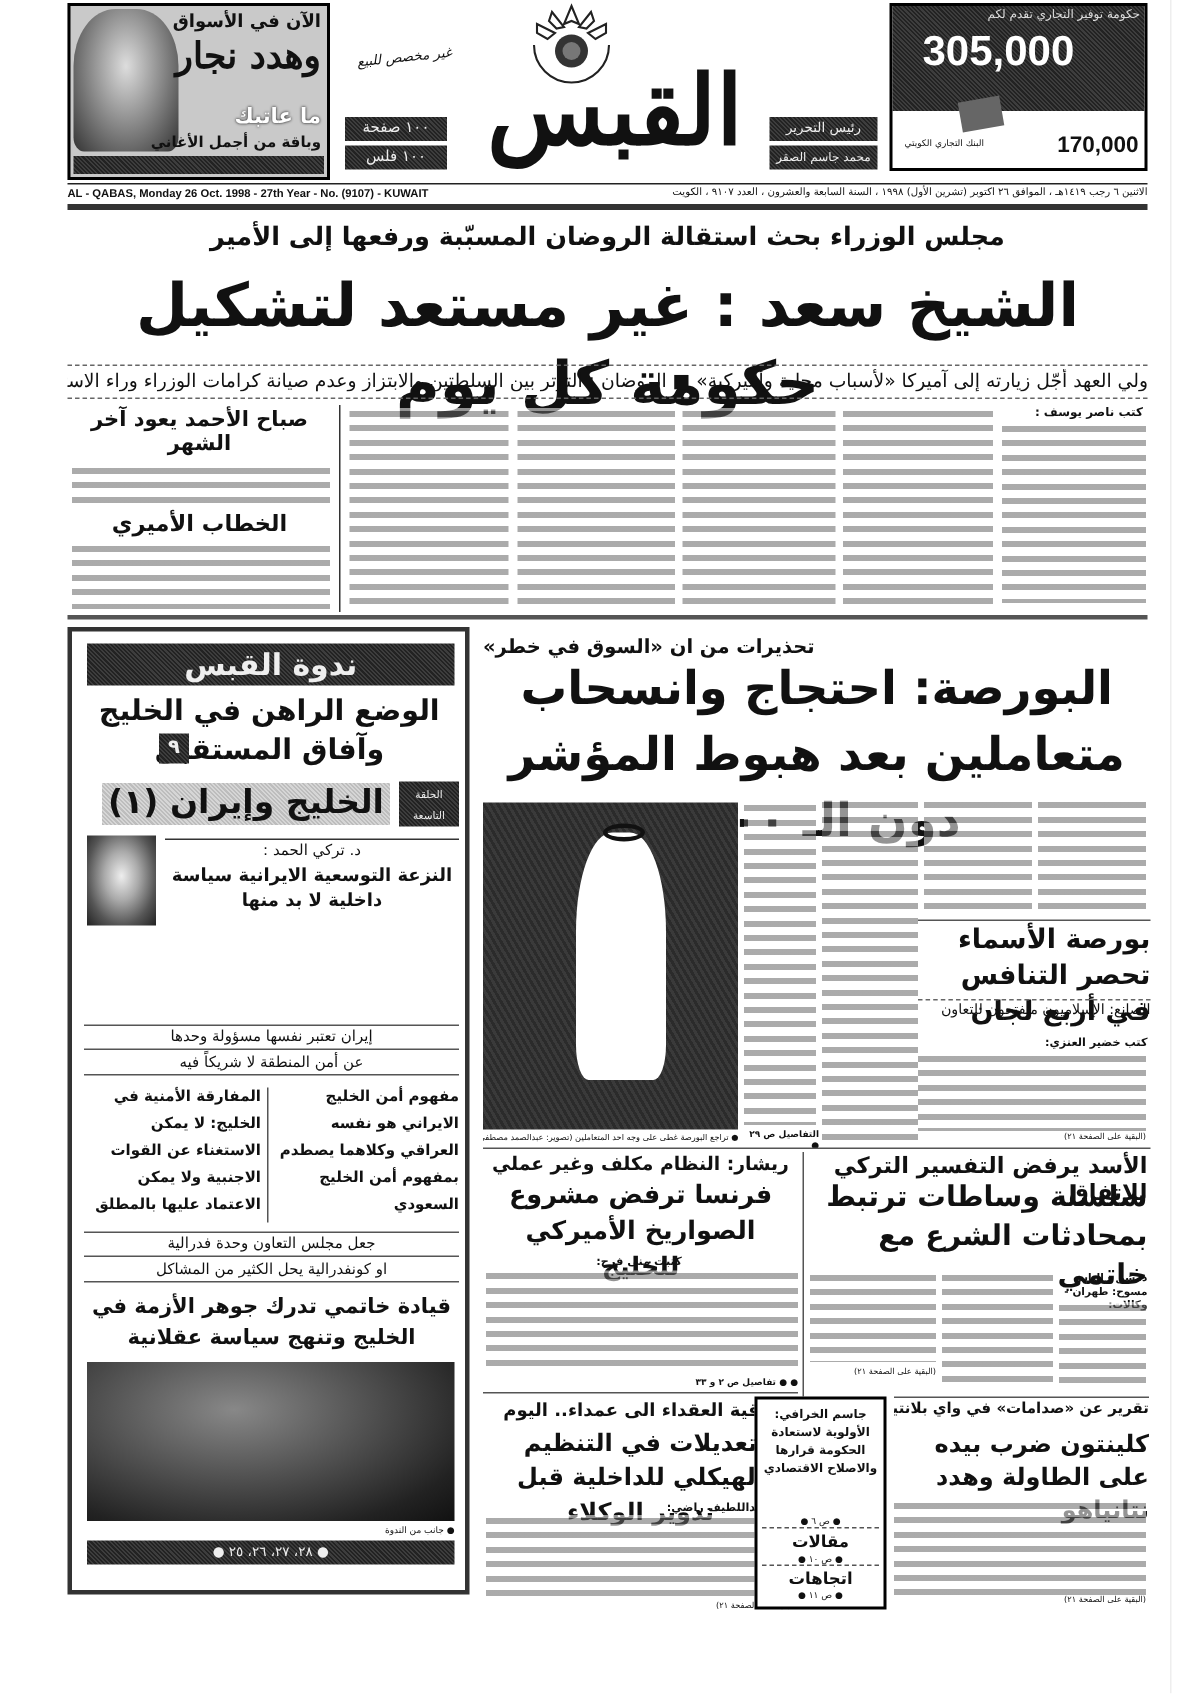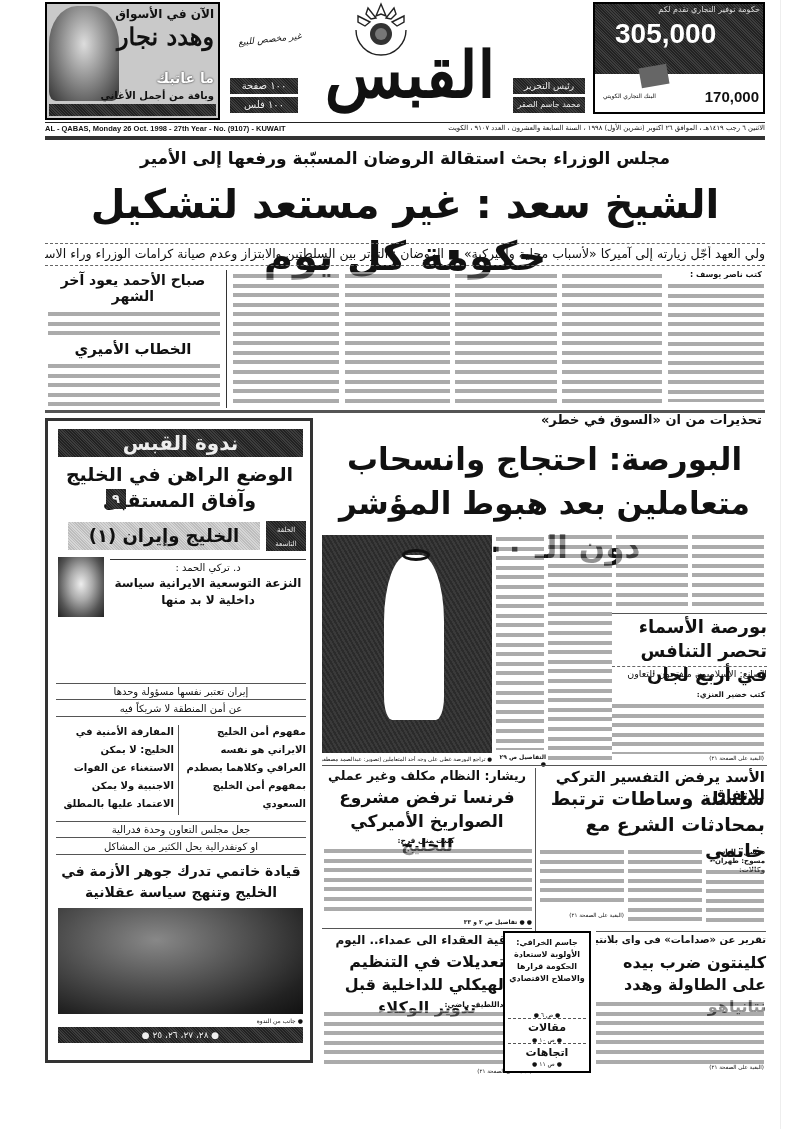--- a/index.html
+++ b/index.html
@@ -104,21 +104,21 @@
 <div class="abs rtl center headline" style="left:45px;top:340px;width:176px;text-align:center;font-size:15px;">الخطاب الأميري</div>
 <div class="abs fake-lines" style="left:48px;top:362px;width:172px;height:44px;"></div>
 
 <div class="abs grain" style="left:45px;top:410px;width:720px;height:3px;background:#555;"></div>
 
 <div class="abs" style="left:45px;top:418px;width:268px;height:645px;border:3px solid #333;background:#fff;">
   <div class="abs darkgrain center headline" style="left:10px;top:8px;width:245px;height:28px;font-size:20px;line-height:28px;letter-spacing:6px;">ندوة القبس</div>
   <div class="abs rtl center headline" style="left:4px;top:40px;width:255px;text-align:center;font-size:19px;line-height:26px;">الوضع الراهن في الخليج وآفاق المستقبل</div>
   <div class="abs darkgrain center bold" style="left:58px;top:68px;width:20px;height:20px;font-size:13px;line-height:20px;">٩</div>
   <div class="abs darkgrain center" style="left:218px;top:100px;width:40px;height:30px;font-size:7px;line-height:14px;padding-top:2px;">الحلقة التاسعة</div>
-  <div class="abs grain rtl center headline" style="left:20px;top:101px;width:192px;height:28px;font-size:18px;line-height:28px;">الخليج وإيران (١)</div>
+  <div class="abs grain rtl center headline" style="left:20px;top:101px;width:192px;height:28px;font-size:22px;line-height:28px;">الخليج وإيران (١)</div>
 
   <div class="abs photo" style="left:10px;top:136px;width:46px;height:60px;background:radial-gradient(ellipse at 50% 45%, #eee 0%, #aaa 35%, #555 70%, #222 100%);"></div>
   <div class="abs rtl center" style="left:62px;top:138px;width:196px;text-align:center;font-size:10px;border-top:1px solid #333;padding-top:2px;">د. تركي الحمد :</div>
   <div class="abs rtl center headline" style="left:62px;top:154px;width:196px;text-align:center;font-size:12px;line-height:17px;">النزعة التوسعية الايرانية سياسة داخلية لا بد منها</div>
 
   <div class="abs rtl center" style="left:8px;top:262px;width:250px;text-align:center;font-size:10px;border-top:1px solid #555;border-bottom:1px solid #555;padding:2px 0;">إيران تعتبر نفسها مسؤولة وحدها</div>
   <div class="abs rtl center" style="left:8px;top:280px;width:250px;text-align:center;font-size:10px;border-bottom:1px solid #555;padding:2px 0;">عن أمن المنطقة لا شريكاً فيه</div>
 
   <div class="abs rtl bold" style="left:134px;top:302px;width:124px;font-size:10px;line-height:18px;">مفهوم أمن الخليج الايراني هو نفسه العراقي وكلاهما يصطدم بمفهوم أمن الخليج السعودي</div>
   <div class="abs" style="left:130px;top:304px;width:1px;height:90px;background:#555;"></div>
@@ -129,21 +129,21 @@
   <div class="abs rtl center headline" style="left:8px;top:440px;width:250px;text-align:center;font-size:14px;line-height:21px;">قيادة خاتمي تدرك جوهر الأزمة في الخليج وتنهج سياسة عقلانية</div>
 
   <div class="abs photo" style="left:10px;top:487px;width:245px;height:106px;background:radial-gradient(ellipse at 40% 30%, #888 0%, #555 40%, #222 80%, #111 100%);"></div>
   <div class="abs rtl" style="left:10px;top:596px;width:245px;font-size:6px;">
     <span>●</span>
     <span>جانب من الندوة</span>
   </div>
   <div class="abs darkgrain center" style="left:10px;top:606px;width:245px;height:16px;font-size:9px;line-height:16px;letter-spacing:1px;">● ٢٨، ٢٧، ٢٦، ٢٥ ●</div>
 </div>
 
-<div class="abs rtl center headline" style="left:322px;top:412px;width:440px;text-align:right;font-size:13px;">تحذيرات من ان «السوق في خطر»</div>
+<div class="abs rtl center headline" style="left:322px;top:424px;width:440px;text-align:left;font-size:13px;">تحذيرات من ان «السوق في خطر»</div>
 <div class="abs rtl center headline" style="left:322px;top:437px;width:445px;text-align:center;font-size:31px;line-height:44px;letter-spacing:-0.5px;">البورصة: احتجاج وانسحاب متعاملين بعد هبوط المؤشر دون الـ ٢٠٠٠</div>
 
 <div class="abs" style="left:322px;top:535px;width:170px;height:218px;background:repeating-linear-gradient(60deg,#2b2b2b 0 2px,#3a3a3a 2px 4px);">
   <div class="abs" style="left:62px;top:20px;width:60px;height:165px;background:#fff;border-radius:40% 40% 14% 14%;"></div>
   <div class="abs" style="left:80px;top:14px;width:28px;height:12px;border:3px solid #111;border-radius:50%;"></div>
 </div>
 <div class="abs rtl" style="left:322px;top:756px;width:170px;font-size:5.5px;white-space:nowrap;overflow:hidden;">
   <span>●</span>
   <span>تراجع البورصة غطى على وجه أحد المتعاملين (تصوير: عبدالصمد مصطفى)</span>
 </div>

